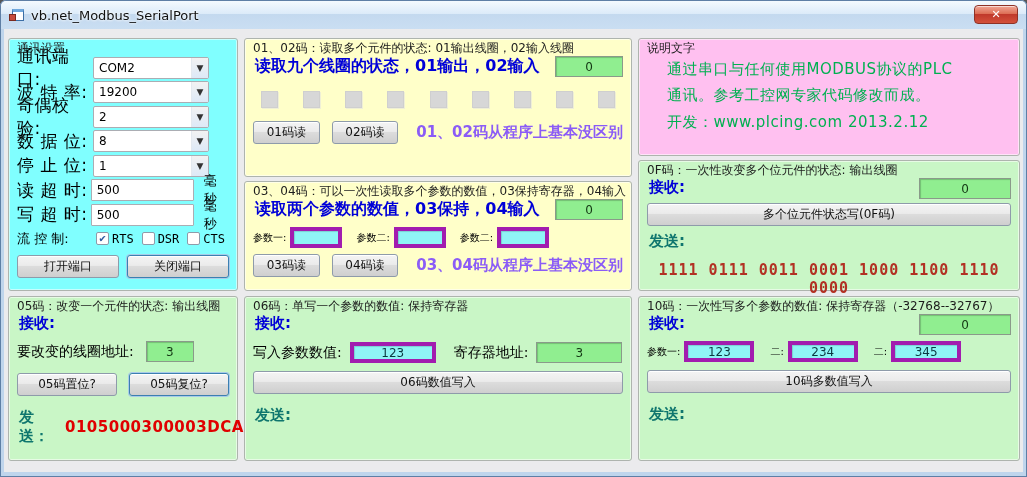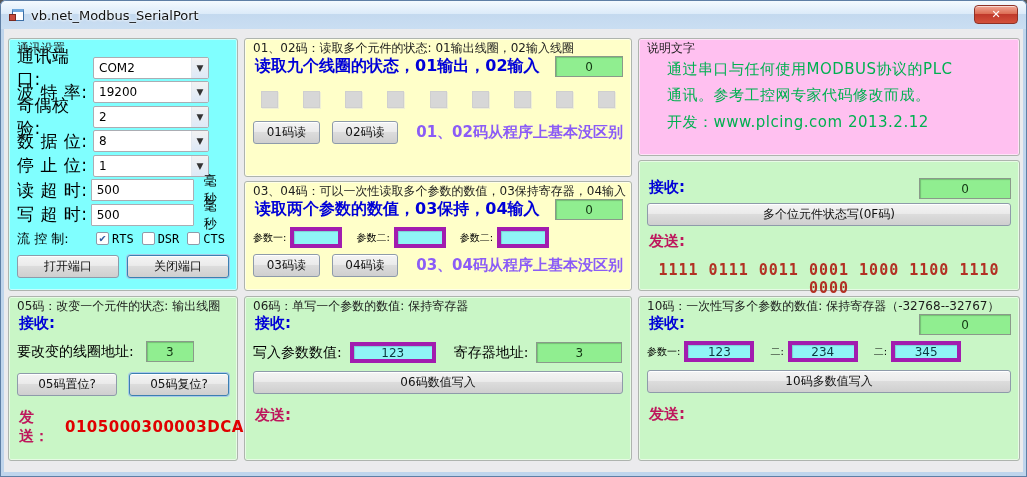--- a/index.html
+++ b/index.html
@@ -101,21 +101,21 @@
   .param-row { display:flex; align-items:center; margin-top:7px; padding:0 2px; }
   .param-lbl { font-size:10px; color:#000; margin-right:4px; }
   .param-box-s { width:52px; margin-right:14px; }
 
   
   .info-text { color:#00B050; font-size:15px; line-height:1.75; padding:2px 0 0 22px; letter-spacing:.5px; }
 
   
   .recv-row { display:flex; align-items:flex-start; justify-content:space-between; padding:2px 2px 0 4px; }
   .recv-lbl { color:#0000D8; font-weight:bold; font-size:15px; }
-  .send-lbl { color:#be185d; font-weight:bold; font-size:15px; padding-left:4px; }
+  .send-lbl { color:#0f766e; font-weight:bold; font-size:15px; padding-left:4px; }
   .wide-btn { margin:8px 2px 0 2px; }
   .binary-line { color:#B23023; font-weight:bold; font-size:15px; text-align:center; margin-top:10px; letter-spacing:1px; font-family:"DejaVu Sans Mono",monospace; }
   .send-inline { display:flex; align-items:center; margin-top:12px; padding-left:4px; }
   .send-val-red { color:#E00000; font-weight:bold; font-size:15px; letter-spacing:.5px;margin-left:16px; }
   .addr-row { display:flex; align-items:center; margin-top:8px; padding:0 2px; }
   .addr-lbl { font-size:14px; color:#000; }
   .p05-btns { display:flex; justify-content:space-between; margin:11px 2px 0 2px; }
   .p05-btns .btn { width:100px; }
   .p06-row { display:flex; align-items:center; margin-top:9px; padding:0 2px; }
 </style>
@@ -308,20 +308,23 @@
               <span class="ht">说明文字</span>
             </div>
           <div class="info-text">
             <div>通过串口与任何使用MODBUS协议的PLC</div>
             <div>通讯。参考工控网专家代码修改而成。</div>
             <div>开发：www.plcing.com 2013.2.12</div>
           </div>
         </div>
 
         <div class="panel bg-green" style="height:131px; margin-top:4px;">
+          <div class="panel-head">
+              <span class="ht">0F码：一次性改变多个位元件的状态: 输出线圈</span>
+            </div>
           <div class="recv-row">
             <span class="recv-lbl">接收:</span>
             <div class="vbox-green" style="width:92px;">0</div>
           </div>
           <div class="btn wide-btn" style="margin-top:4px;">多个位元件状态写(0F码)</div>
           <div class="send-inline" style="margin-top:6px;">
             <span class="send-lbl" style="padding-left:0;">发送:</span>
           </div>
           <div class="binary-line">1111 0111 0011 0001 1000 1100 1110 0000</div>
         </div>

